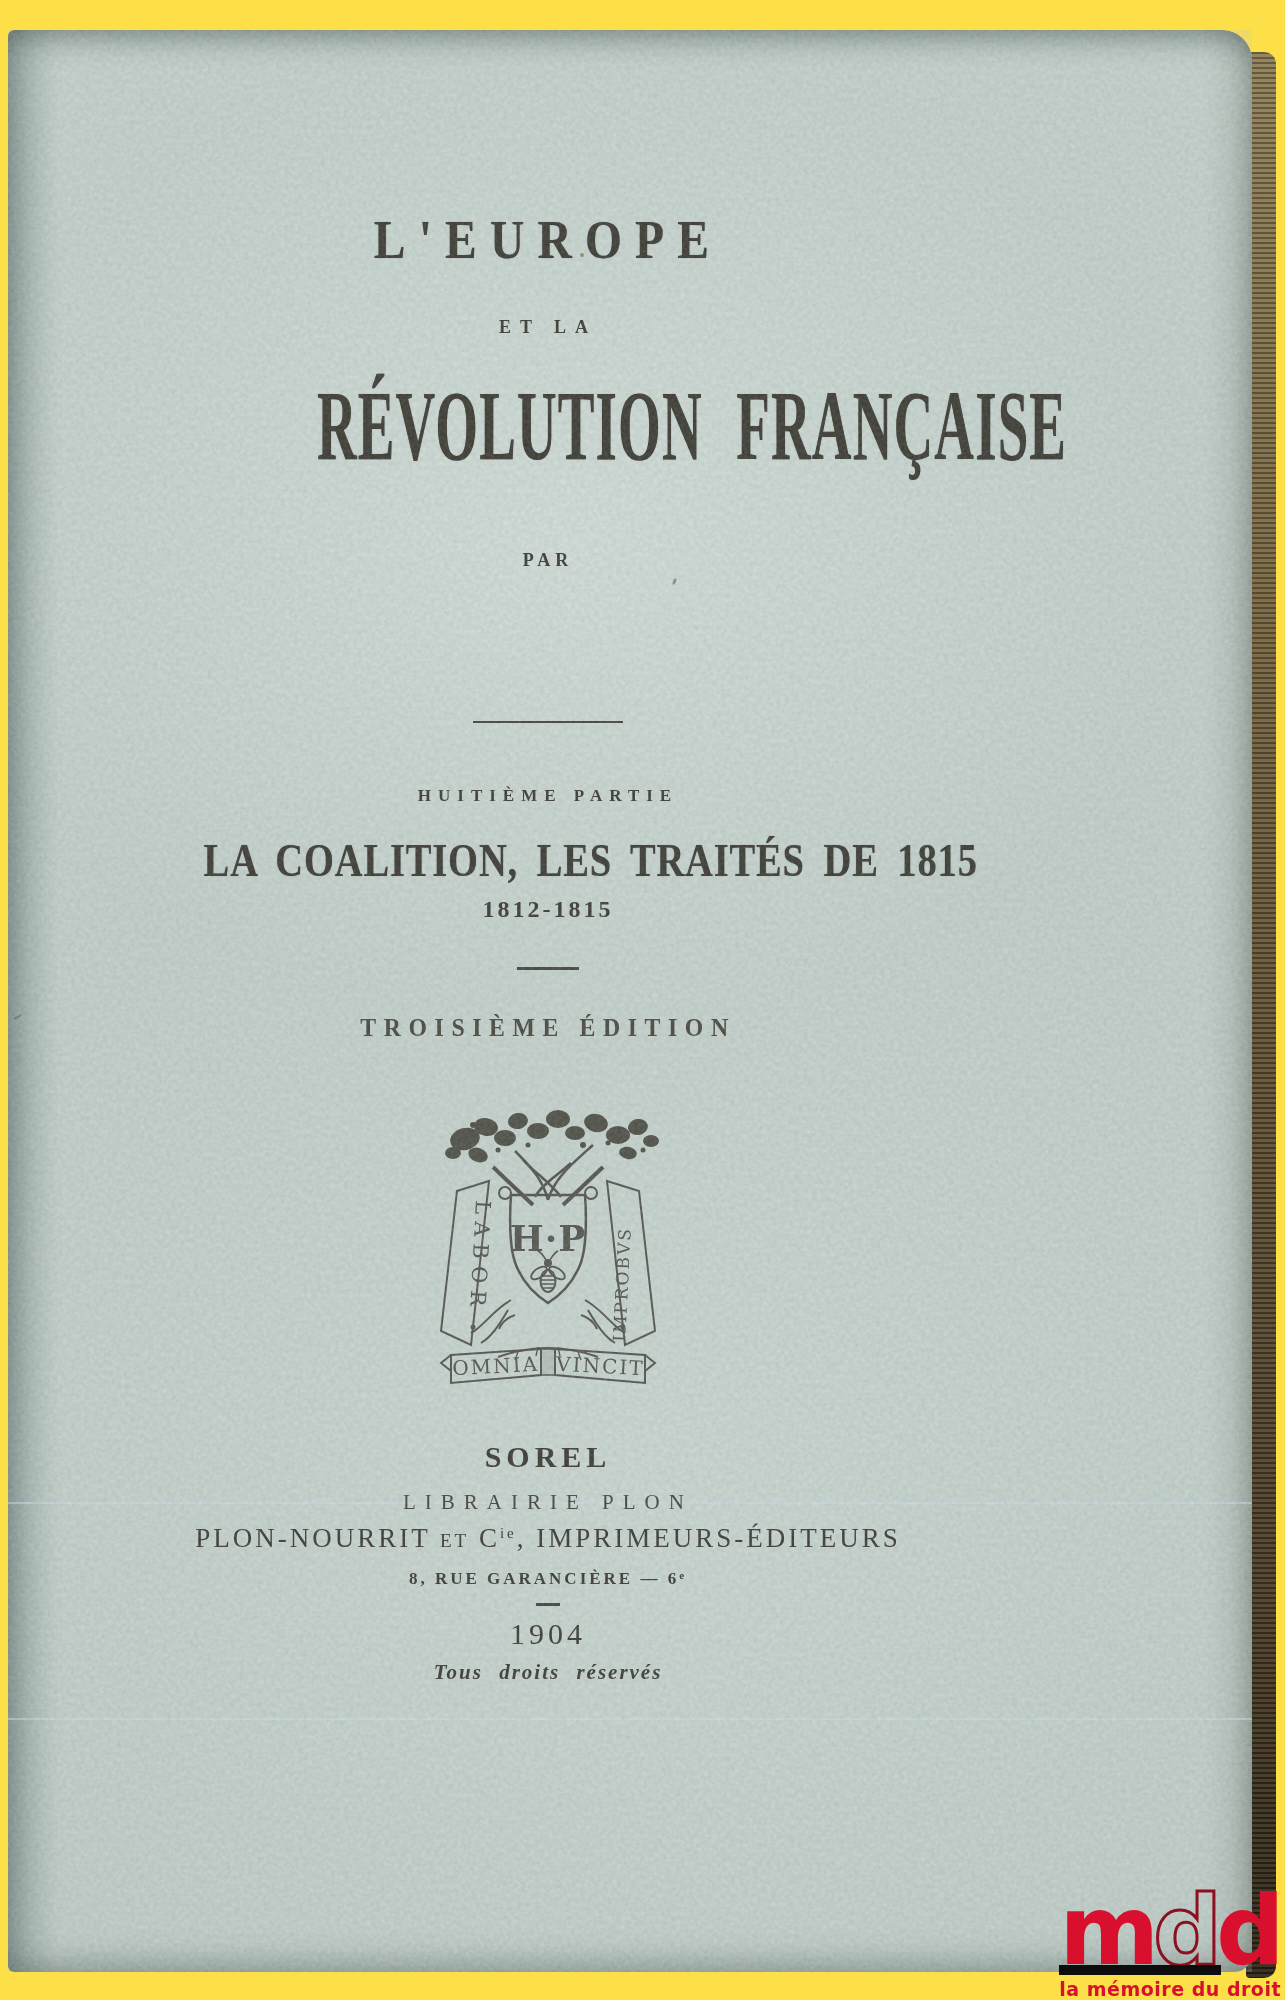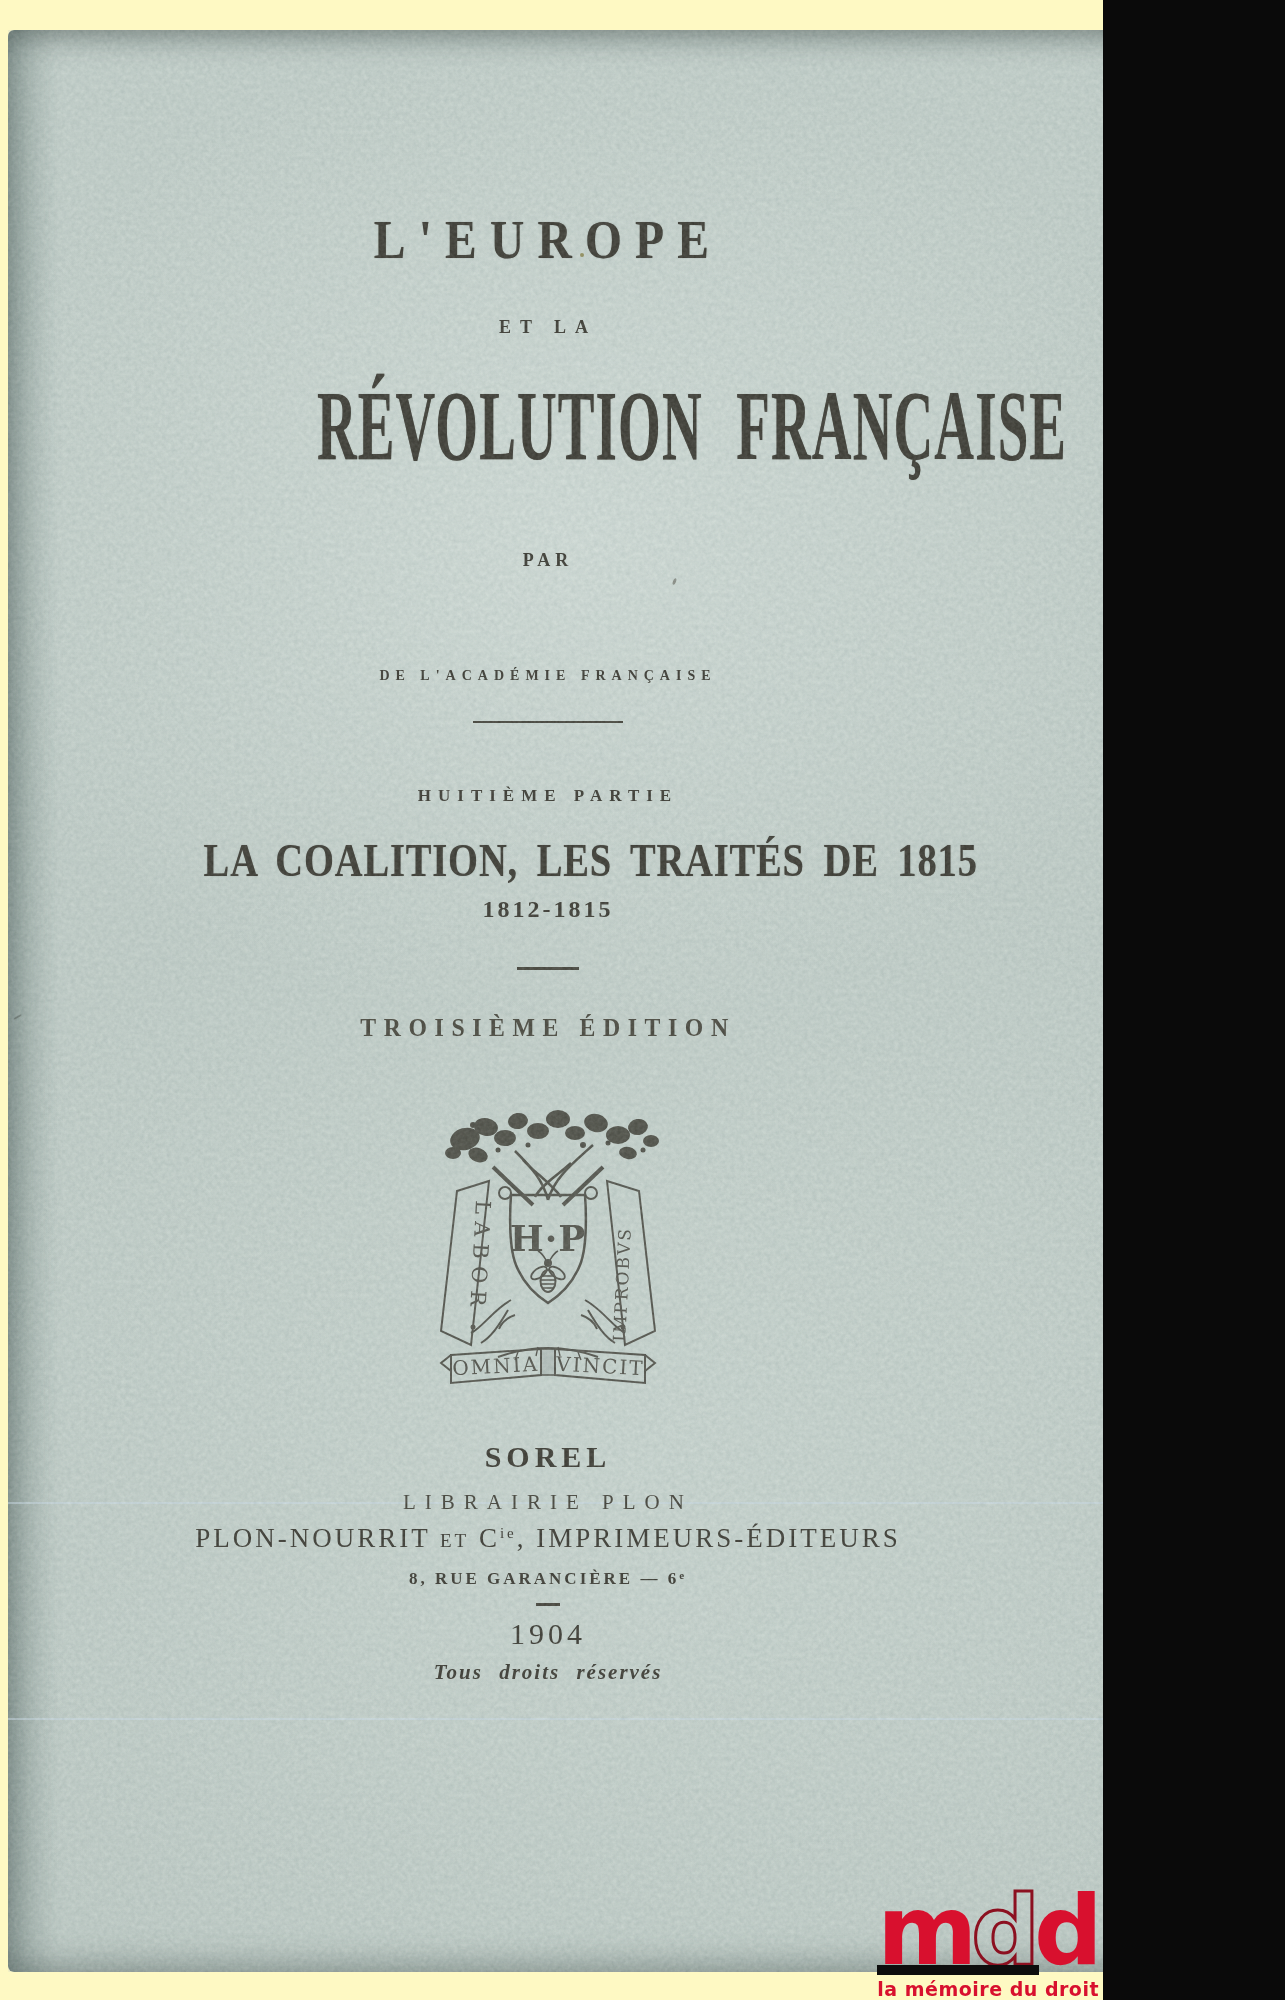--- a/index.html
+++ b/index.html
@@ -1,16 +1,16 @@
 <!DOCTYPE html>
 <html><head>
 <meta charset="utf-8">
 <style>
   html,body{margin:0;padding:0;background:#0a0a0a;}
-  .canvas{position:relative;width:1103px;height:2000px;background:#fef9c3;overflow:hidden;
+  .canvas{position:relative;width:1285px;height:2000px;background:#fde047;overflow:hidden;
           font-family:"Liberation Serif",serif;}
   
   .fore-edge{position:absolute;left:1246px;top:52px;width:30px;height:1926px;z-index:1;
     background:
       repeating-linear-gradient(180deg, rgba(0,0,0,.28) 0 2px, rgba(255,255,255,.07) 2px 5px),
       linear-gradient(180deg,#8d7c55 0%,#75633f 30%,#5e4e33 55%,#4a3c26 80%,#2c2315 100%);
     border-radius:4px 12px 12px 4px;}
   
   .page{position:absolute;left:8px;top:30px;width:1244px;height:1942px;z-index:2;
     background:
@@ -84,21 +84,20 @@
     <div class="scanline" style="top:1688px"></div>
     <div class="speck" style="left:572px;top:223px;width:4px;height:4px;background:rgba(125,115,45,.7)"></div>
     <div class="speck" style="left:665px;top:548px;width:3px;height:7px;background:rgba(70,65,55,.5);transform:rotate(20deg)"></div>
     <div class="speck" style="left:5px;top:986px;width:9px;height:2px;background:rgba(80,85,80,.5);transform:rotate(-30deg)"></div>
 
     <div class="column">
       <div class="t-line1">L'EUROPE</div>
       <div class="t-conn">ET LA</div>
       <div class="t-line2">RÉVOLUTION FRANÇAISE</div>
       <div class="byline">PAR</div>
-      <div class="affil">DE L'ACADÉMIE FRANÇAISE</div>
       <div class="rule1"></div>
       <div class="part-label">HUITIÈME PARTIE</div>
       <div class="part-title">LA COALITION, LES TRAITÉS DE 1815</div>
       <div class="part-dates">1812-1815</div>
       <div class="rule2"></div>
       <div class="edition">TROISIÈME ÉDITION</div>
 
       <svg class="emblem" viewBox="0 0 250 300">
 
         <g fill="#3f3e35">

